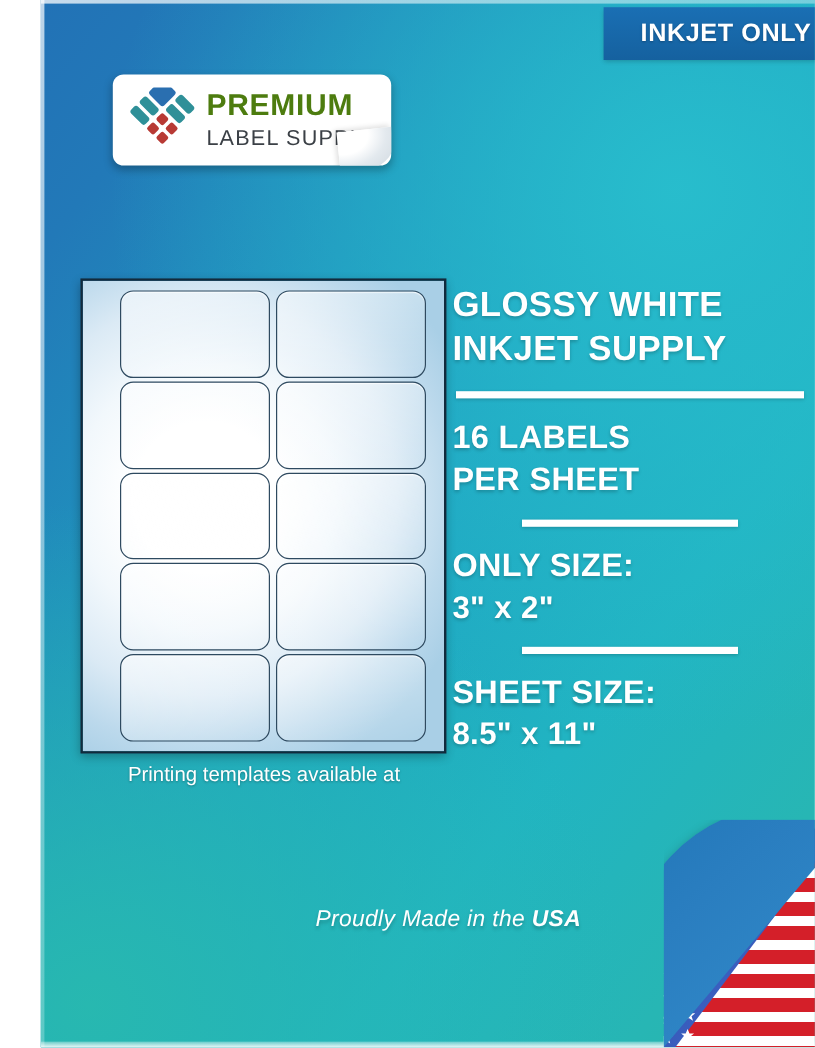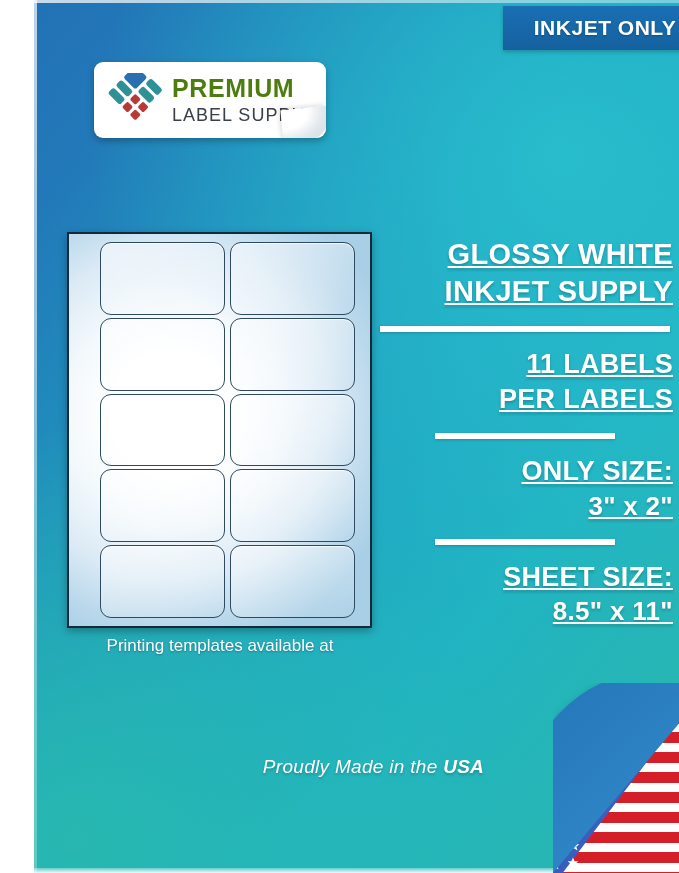--- a/index.html
+++ b/index.html
@@ -100,23 +100,22 @@
     position:absolute;left:10px;top:634px;width:352px;
     text-align:center;color:#ffffff;font-weight:normal;font-size:17px;
     line-height:1.42;
     text-shadow:0 1px 2px rgba(0,0,0,.3);
     font-family:"Liberation Sans", sans-serif;
   }
 
   
   #spec-column{
     position:absolute;left:343px;top:236px;width:296px;
-    text-align:right;color:#ffffff;
+    text-align:left;color:#ffffff;
     font-family:"Liberation Sans", sans-serif;
-    text-decoration:underline;
   }
   .spec-heading{
     font-size:29px;font-weight:bold;line-height:1.28;letter-spacing:.3px;
     text-shadow:0 2px 3px rgba(0,0,0,.22);
   }
   .spec-big{
     font-size:27px;font-weight:bold;line-height:1.3;letter-spacing:.3px;
     text-shadow:0 2px 3px rgba(0,0,0,.22);
   }
   .spec-value{
@@ -236,22 +235,22 @@
   <div id="template-note">
     <div>Printing templates available at</div>
   </div>
 
   <div id="spec-column">
     <div class="spec-heading">GLOSSY WHITE</div>
     <div class="spec-heading">INKJET SUPPLY</div>
 
     <div class="divider wide"></div>
 
-    <div class="spec-big">11 LABELS</div>
-    <div class="spec-big">PER LABELS</div>
+    <div class="spec-big">16 LABELS</div>
+    <div class="spec-big">PER SHEET</div>
 
     <div class="divider narrow"></div>
 
     <div class="spec-big">ONLY SIZE:</div>
     <div class="spec-value">3" x 2"</div>
 
     <div class="divider narrow"></div>
 
     <div class="spec-big">SHEET SIZE:</div>
     <div class="spec-value">8.5" x 11"</div>

